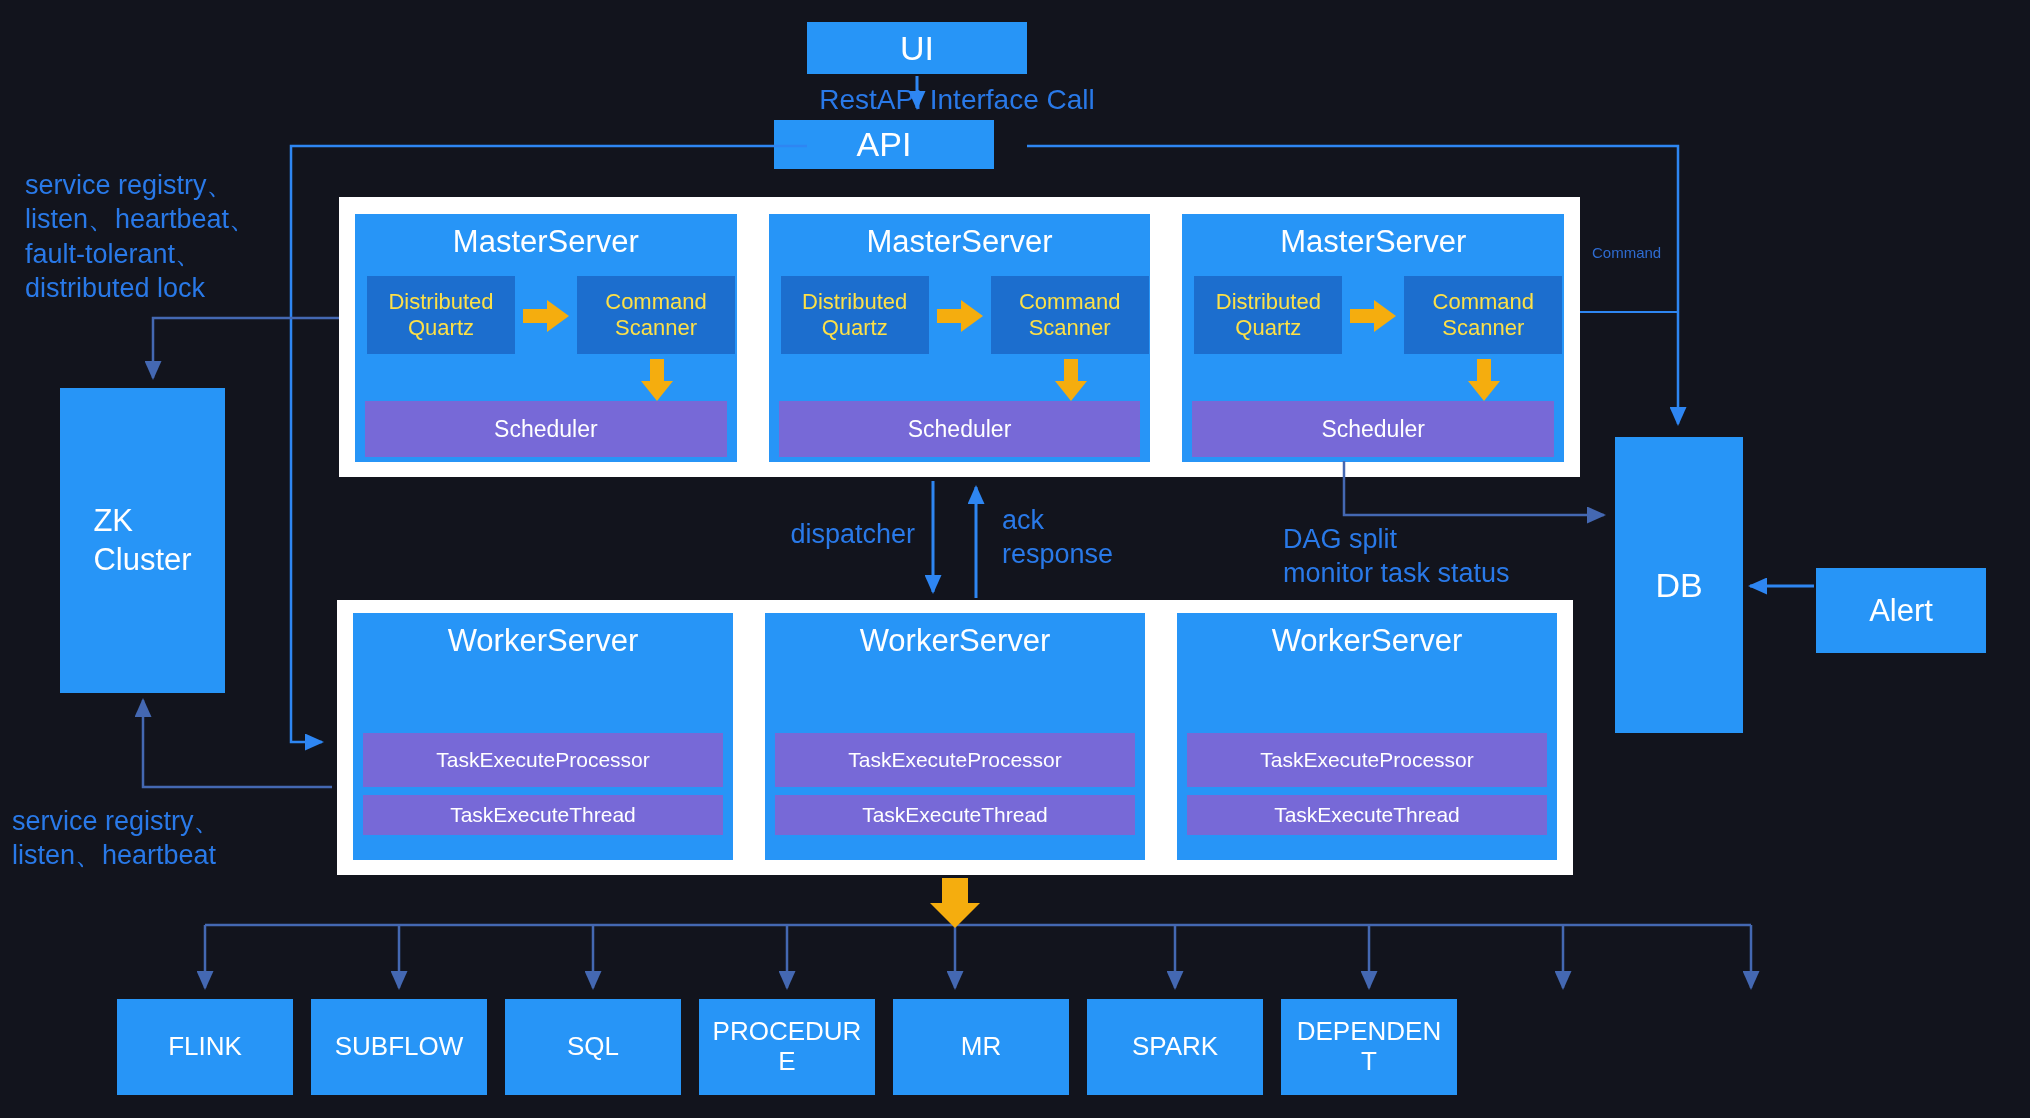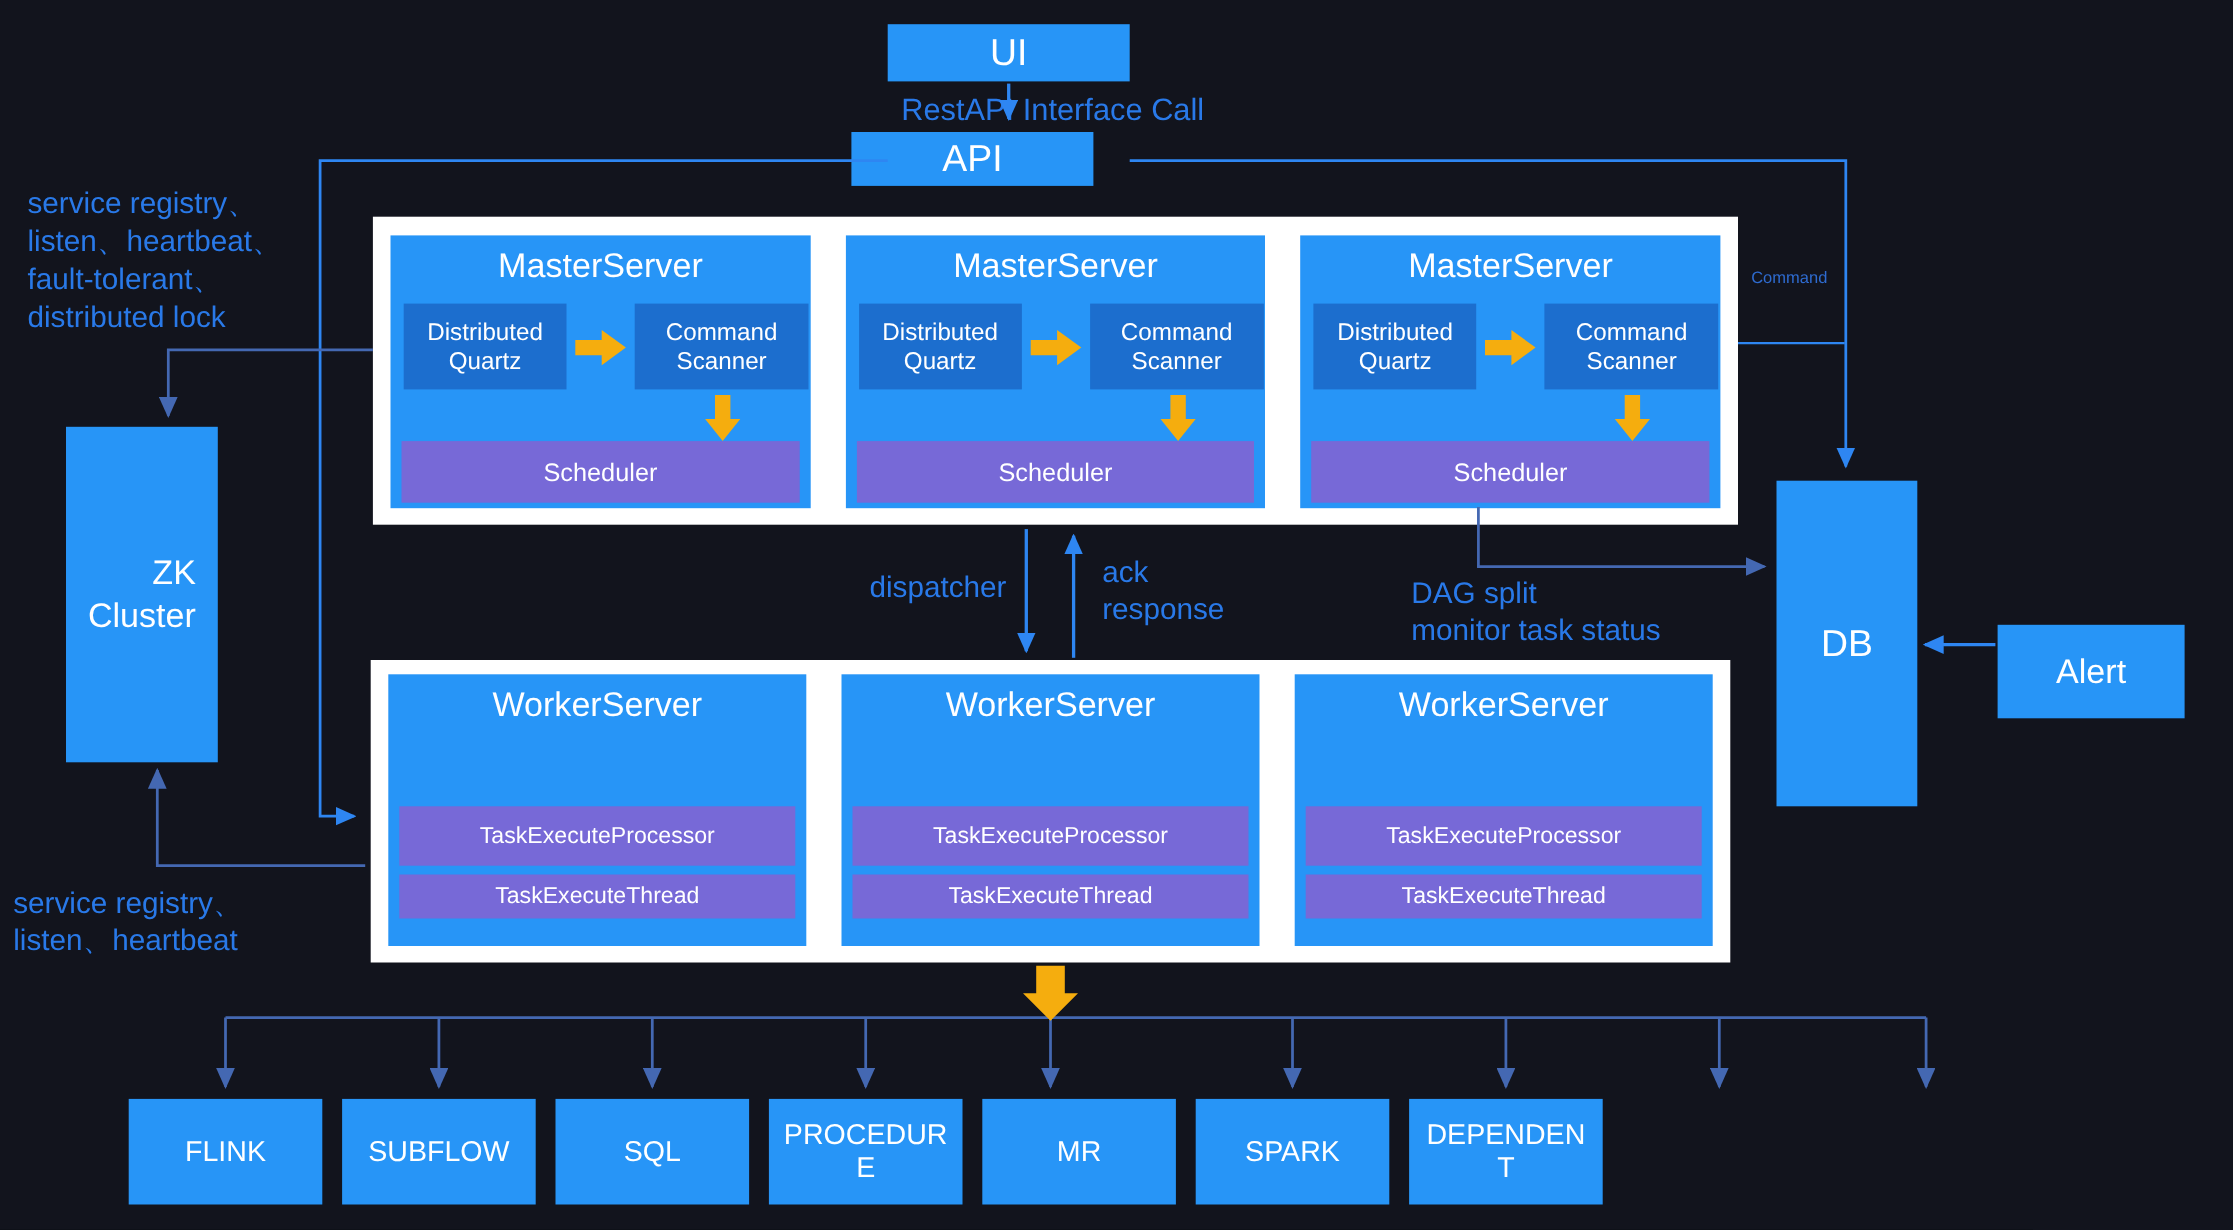--- a/index.html
+++ b/index.html
@@ -3,51 +3,51 @@
 <meta charset="utf-8">
 <style>
   html,body{margin:0;padding:0;background:#0c0e15;}
   #stage{
     position:relative;width:2030px;height:1118px;background:#12141D;
     font-family:"Liberation Sans","DejaVu Sans",sans-serif;overflow:hidden;
   }
   .abs{position:absolute;box-sizing:border-box;}
   .node{
     background:#2795F7;color:#fff;display:flex;align-items:center;justify-content:center;
-    text-align:right;
+    text-align:left;
   }
   .note{color:#2979E8;white-space:pre-line;line-height:1.27;}
   
   #ui-box{left:807px;top:22px;width:220px;height:52px;font-size:34px;}
   #api-box{left:774px;top:120px;width:220px;height:49px;font-size:34px;}
   #restapi-label{left:757px;top:82px;width:400px;text-align:center;font-size:28px;}
   
   .group{background:#FFFFFF;display:flex;padding:17px 16px 15px 16px;gap:32px;}
   #master-group{left:339px;top:197px;width:1241px;height:280px;}
   #worker-group{left:337px;top:600px;width:1236px;height:275px;padding:13px 16px 15px 16px;}
   .card{position:relative;flex:1 1 0;background:#2795F7;color:#fff;}
   .card-title{text-align:center;margin-top:10px;font-size:31px;color:#fff;}
   .inner{
-    position:absolute;background:#1C6ECE;color:#ffffff;display:flex;align-items:center;
+    position:absolute;background:#1C6ECE;color:#fde047;display:flex;align-items:center;
     justify-content:center;text-align:center;font-size:22px;line-height:1.18;white-space:pre-line;
   }
   .quartz{left:12px;top:62px;width:148px;height:78px;}
   .scanner{left:222px;top:62px;width:158px;height:78px;}
   .band{
     position:absolute;background:#7769D7;color:#fff;display:flex;align-items:center;
     justify-content:center;font-size:23px;
   }
   .sched{left:10px;right:10px;bottom:5px;height:56px;}
   .proc-band{left:10px;right:10px;top:120px;height:54px;font-size:21px;}
   .thread-band{left:10px;right:10px;top:182px;height:40px;font-size:21px;}
   .yar{position:absolute;left:166px;top:84px;}
   .yad{position:absolute;left:284px;top:143px;}
   
   #zk-note{left:25px;top:168px;font-size:27px;}
-  #zk-box{left:60px;top:388px;width:138px;height:305px;font-size:31px;line-height:1.25;white-space:pre-line;}
+  #zk-box{left:60px;top:388px;width:165px;height:305px;font-size:31px;line-height:1.25;white-space:pre-line;}
   #worker-note{left:12px;top:804px;font-size:27px;}
   
   #dispatcher-label{left:695px;top:517px;width:220px;text-align:right;font-size:27px;}
   #ack-label{left:1002px;top:503px;font-size:27px;}
   #dag-label{left:1283px;top:522px;font-size:27px;}
   #command-label{left:1592px;top:243px;font-size:15px;color:#2E6BD0;}
   
   #db-box{left:1615px;top:437px;width:128px;height:296px;font-size:34px;}
   #alert-box{left:1816px;top:568px;width:170px;height:85px;font-size:31px;}
   

